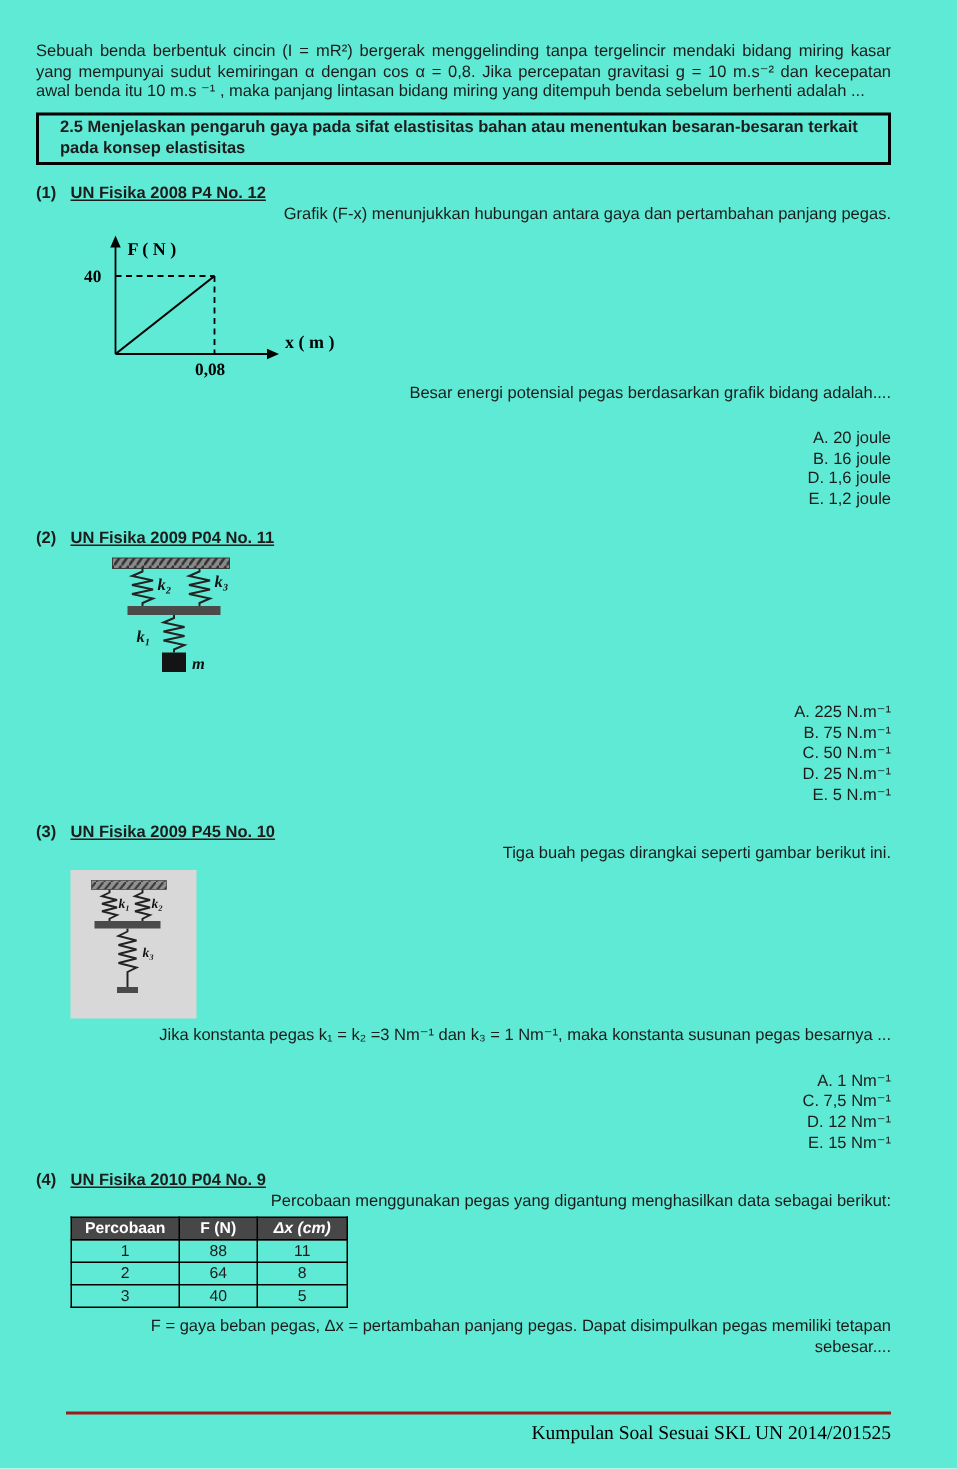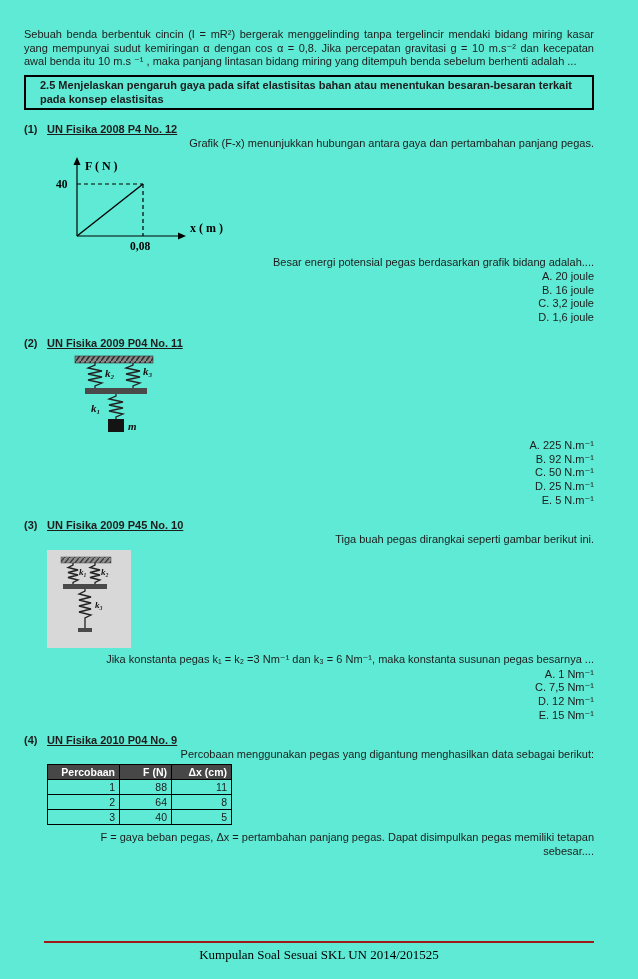--- a/index.html
+++ b/index.html
@@ -21,46 +21,46 @@
     text-align:left;
     line-height:13.8px;
     padding:2px 14px;
     margin:6px 0 13px 0;
   }
   .q { display:flex; margin-bottom:12px; }
   .qnum { flex:none; width:23px; font-weight:700; line-height:13.6px; }
   .qc { flex:1; min-width:0; }
   .qsource { font-weight:700; text-decoration:underline; line-height:13.6px; }
   .qprompt, .qtext, .opt, .qclosing { line-height:13.6px; text-align:right; }
-  .options { margin-top:1px; }
+  .options { margin-top:17px; }
 
   
   .graph-fig { display:block; margin:3px 0 2px 2px; }
   .axis { stroke:#000; stroke-width:1.2; }
   .dline { stroke:#000; stroke-width:1.2; stroke-dasharray:4,3; }
   .fline { stroke:#000; stroke-width:1.4; }
   .graph-label { font-family:"Liberation Serif","DejaVu Serif",serif; font-weight:700; font-size:12px; fill:#000; }
   .graph-num { font-family:"Liberation Serif","DejaVu Serif",serif; font-weight:700; font-size:11.5px; fill:#000; }
 
   .spring-fig { display:block; margin:4px 0 3px 14px; }
   .spring { fill:none; stroke:#222; stroke-width:1.3; }
   .fig-label { font-family:"Liberation Serif","DejaVu Serif",serif; font-style:italic; font-weight:700; font-size:11px; fill:#111; }
   .fig-label-sm { font-family:"Liberation Serif","DejaVu Serif",serif; font-style:italic; font-weight:700; font-size:9px; fill:#111; }
 
   .q3-imgbox { background:#d8d8d8; width:84px; padding:2px; margin:4px 0 5px 0; }
 
   .data-table { border-collapse:collapse; margin:3px 0 6px 0; font-size:10.5px; }
-  .data-table th, .data-table td { border:1px solid #000; text-align:right; padding:1px 4px; height:14px; }
+  .data-table th, .data-table td { border:1px solid #000; text-align:center; padding:1px 4px; height:14px; }
   .data-table th { background:#474747; color:#ffffff; font-weight:700; }
-  .col-a { width:72px; } .col-b { width:52px; } .col-c { width:60px; }
+  .col-a { width:72px; } .col-b { width:52px; } .col-c { width:60px;font-style:italic; }
 
   .footer { position:absolute; left:44px; right:44px; bottom:16px;
             font-family:"Liberation Serif","DejaVu Serif",serif; font-size:13px; color:#000; }
   .footer-rule { border:none; border-top:2px solid #9e1b17; margin-bottom:4px; }
-  .footer-row { display:flex; justify-content:center; }
+  .footer-row { display:flex; justify-content:flex-end; }
 </style>
 </head>
 <body>
 
 <div class="page">
 
   <p class="intro">Sebuah benda berbentuk cincin (I = mR²) bergerak menggelinding tanpa tergelincir mendaki bidang miring kasar yang mempunyai sudut kemiringan α dengan cos α = 0,8. Jika percepatan gravitasi g = 10 m.s⁻² dan kecepatan awal benda itu 10 m.s ⁻¹ , maka panjang lintasan bidang miring yang ditempuh benda sebelum berhenti adalah ...</p>
 
   <div class="section-box">
     <span>2.5 Menjelaskan pengaruh gaya pada sifat elastisitas bahan atau menentukan besaran-besaran terkait pada konsep elastisitas</span>
@@ -83,22 +83,22 @@
         <text class="graph-label" x="36" y="16">F ( N )</text>
         <text class="graph-num" x="7" y="34">40</text>
         <text class="graph-label" x="141" y="78">x ( m )</text>
         <text class="graph-num" x="81" y="96">0,08</text>
       </svg>
 
       <div class="qtext">Besar energi potensial pegas berdasarkan grafik bidang adalah....</div>
       <div class="options">
         <div class="opt">A. 20 joule</div>
         <div class="opt">B. 16 joule</div>
-        <div class="opt">C. 3,2 joule</div>
         <div class="opt">D. 1,6 joule</div>
+        <div class="opt">E. 1,2 joule</div>
       </div>
     </div>
   </div>
 
   <div class="q">
     <div class="qnum">(2)</div>
     <div class="qc">
       <div class="qsource">UN Fisika 2009 P04 No. 11</div>
 
       <svg class="spring-fig" width="120" height="82" viewBox="0 0 120 82">
@@ -115,21 +115,21 @@
         <text class="fig-label" x="82" y="21">k₃</text>
         <rect x="24" y="34" width="62" height="6" fill="#4a4a4a"></rect>
         <path class="spring" d="M55 40 v2 l-7 3 l14 3 l-14 3 l14 3 l-14 3 l14 3 l-7 3 v2"></path>
         <text class="fig-label" x="30" y="58">k₁</text>
         <rect x="47" y="65" width="16" height="13" fill="#141414"></rect>
         <text class="fig-label" x="67" y="76">m</text>
       </svg>
 
       <div class="options">
         <div class="opt">A. 225 N.m⁻¹</div>
-        <div class="opt">B. 92 N.m⁻¹</div>
+        <div class="opt">B. 75 N.m⁻¹</div>
         <div class="opt">C. 50 N.m⁻¹</div>
         <div class="opt">D. 25 N.m⁻¹</div>
         <div class="opt">E. 5 N.m⁻¹</div>
       </div>
     </div>
   </div>
 
   <div class="q">
     <div class="qnum">(3)</div>
     <div class="qc">
@@ -150,21 +150,21 @@
           <text class="fig-label-sm" x="30" y="23">k₁</text>
           <text class="fig-label-sm" x="52" y="23">k₂</text>
           <rect x="14" y="32" width="44" height="5" fill="#4a4a4a"></rect>
           <path class="spring" d="M36 37 v2 l-6 3 l12 3 l-12 3 l12 3 l-12 3 l12 3 l-12 3 l12 3 l-6 3 v2"></path>
           <text class="fig-label-sm" x="46" y="56">k₃</text>
           <line x1="36" y1="68" x2="36" y2="76" stroke="#222" stroke-width="1.3"></line>
           <rect x="29" y="76" width="14" height="4" fill="#4a4a4a"></rect>
         </svg>
       </div>
 
-      <div class="qtext">Jika konstanta pegas k₁ = k₂ =3 Nm⁻¹ dan k₃ = 6 Nm⁻¹, maka konstanta susunan pegas besarnya ...</div>
+      <div class="qtext">Jika konstanta pegas k₁ = k₂ =3 Nm⁻¹ dan k₃ = 1 Nm⁻¹, maka konstanta susunan pegas besarnya ...</div>
       <div class="options">
         <div class="opt">A. 1 Nm⁻¹</div>
         <div class="opt">C. 7,5 Nm⁻¹</div>
         <div class="opt">D. 12 Nm⁻¹</div>
         <div class="opt">E. 15 Nm⁻¹</div>
       </div>
     </div>
   </div>
 
   <div class="q">

